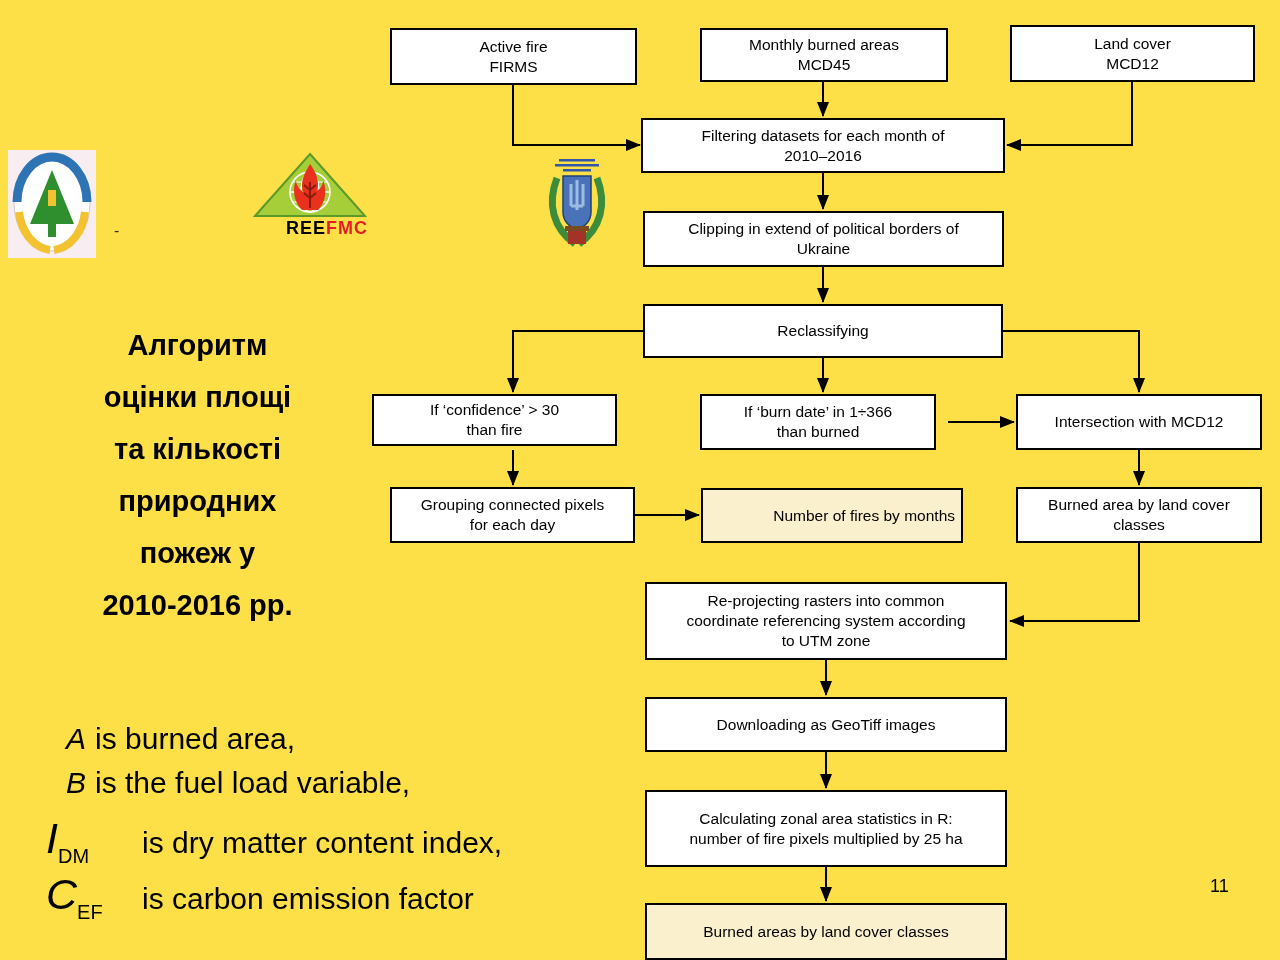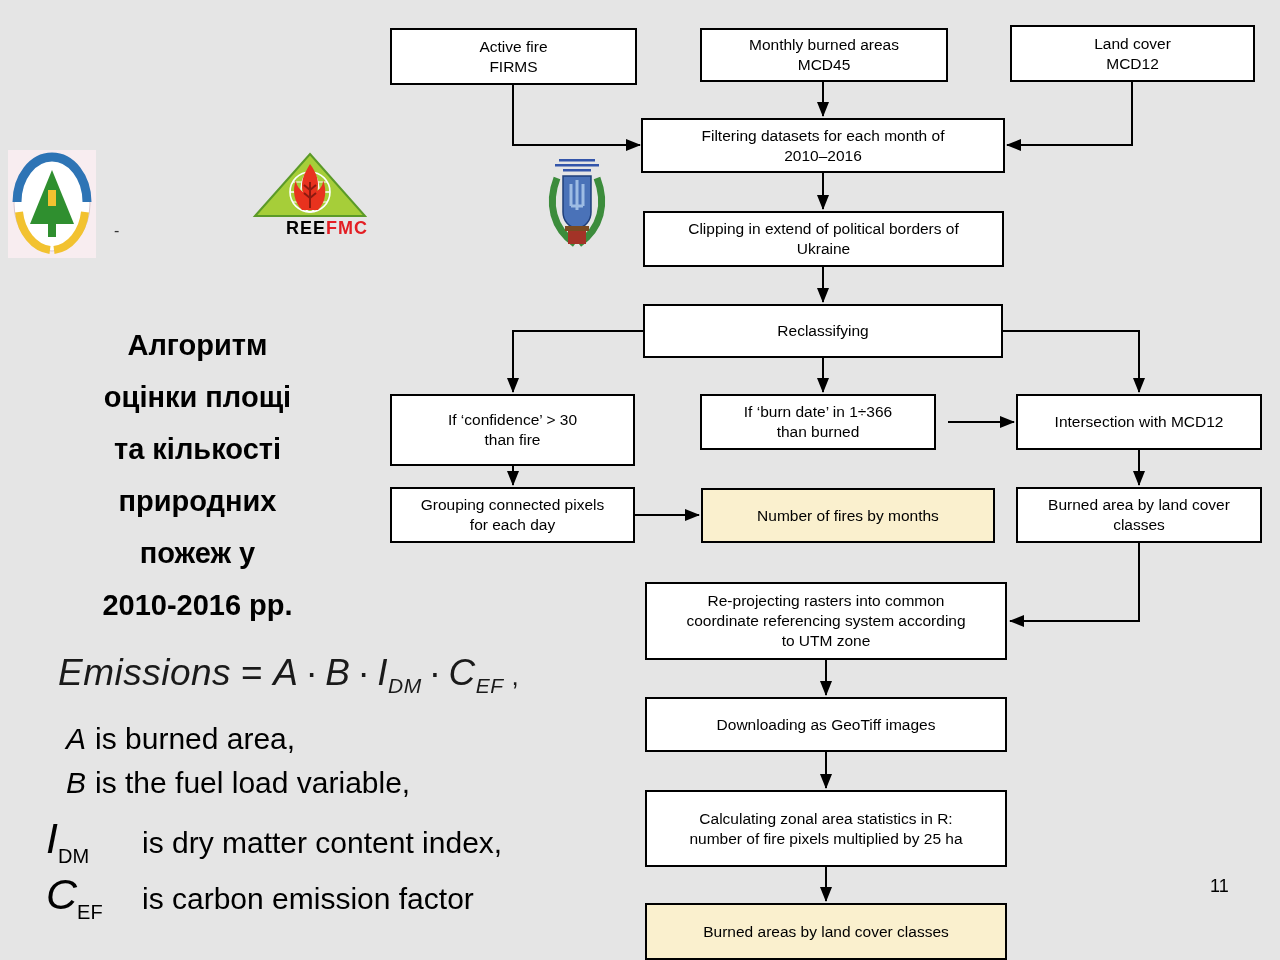--- a/index.html
+++ b/index.html
@@ -1,16 +1,16 @@
 <!DOCTYPE html>
 <html><head>
 <meta charset="utf-8">
 <style>
   html,body{margin:0;padding:0;background:#ffffff;}
-  .slide{position:relative;width:1280px;height:960px;background:#e5e5e5;overflow:hidden;
+  .slide{position:relative;width:1280px;height:960px;background:#fde047;overflow:hidden;
          font-family:"Liberation Sans",sans-serif;color:#000;}
   .arrows{position:absolute;left:0;top:0;width:1280px;height:960px;pointer-events:none;}
   .node{position:absolute;box-sizing:border-box;background:#ffffff;border:2px solid #000;
         display:flex;align-items:center;justify-content:center;text-align:center;
         font-size:15.5px;line-height:20px;padding:2px 6px;}
   .node span{white-space:pre-line;}
   .node.highlight{background:#FAF0CE;}
   .title{position:absolute;left:15px;top:300px;width:365px;font-weight:bold;font-size:29px;
          line-height:52px;text-align:center;white-space:pre-line;}
   .formula{position:absolute;left:58px;top:652px;font-size:37px;font-style:italic;
@@ -79,36 +79,36 @@
       <span>Filtering datasets for each month of
 2010–2016</span>
     </div>
   <div class="node" style="left:643px;top:211px;width:361px;height:56px">
       <span>Clipping in extend of political borders of
 Ukraine</span>
     </div>
   <div class="node" style="left:643px;top:304px;width:360px;height:54px">
       <span>Reclassifying</span>
     </div>
-  <div class="node" style="left:390px;top:394px;width:245px;height:72px">
+  <div class="node" style="left:372px;top:394px;width:245px;height:52px">
       <span>If ‘confidence’ &gt; 30
 than fire</span>
     </div>
   <div class="node" style="left:700px;top:394px;width:236px;height:56px">
       <span>If ‘burn date’ in 1÷366
 than burned</span>
     </div>
   <div class="node" style="left:1016px;top:394px;width:246px;height:56px">
       <span>Intersection with MCD12</span>
     </div>
   <div class="node" style="left:390px;top:487px;width:245px;height:56px">
       <span>Grouping connected pixels
 for each day</span>
     </div>
-  <div class="node highlight" style="left: 701px; top: 488px; width: 294px; height: 55px; background: rgb(250, 240, 206);">
+  <div class="node highlight" style="left: 701px; top: 488px; width: 262px; height: 55px; background: rgb(250, 240, 206); justify-content: flex-end;">
       <span>Number of fires by months</span>
     </div>
   <div class="node" style="left:1016px;top:487px;width:246px;height:56px">
       <span>Burned area by land cover
 classes</span>
     </div>
   <div class="node" style="left:645px;top:582px;width:362px;height:78px">
       <span>Re-projecting rasters into common
 coordinate referencing system according
 to UTM zone</span>
@@ -167,23 +167,20 @@
     </svg>
   </div>
 
   <h1 class="title">Алгоритм
 оцінки площі
 та кількості
 природних
 пожеж у
 2010-2016 рр.</h1>
 
-  <div class="formula">
-    <span>Emissions</span><span class="f-eq">=</span><span>A</span><span class="f-dot">·</span><span>B</span><span class="f-dot">·</span><span>I</span><sub>DM</sub><span class="f-dot">·</span><span>C</span><sub>EF</sub><span class="f-trail">,</span>
-  </div>
 
   <div class="def-row" style="left:66px;top:722px">
     <span class="def-sym-small"><i>A</i></span><span class="def-text">is burned area,</span>
   </div>
   <div class="def-row" style="left:66px;top:766px">
     <span class="def-sym-small"><i>B</i></span><span class="def-text">is the fuel load variable,</span>
   </div>
   <div class="def-row def-big" style="left:46px;top:814px">
     <span class="def-sym"><i>I</i><sub>DM</sub></span><span class="def-text">is dry matter content index,</span>
   </div>

